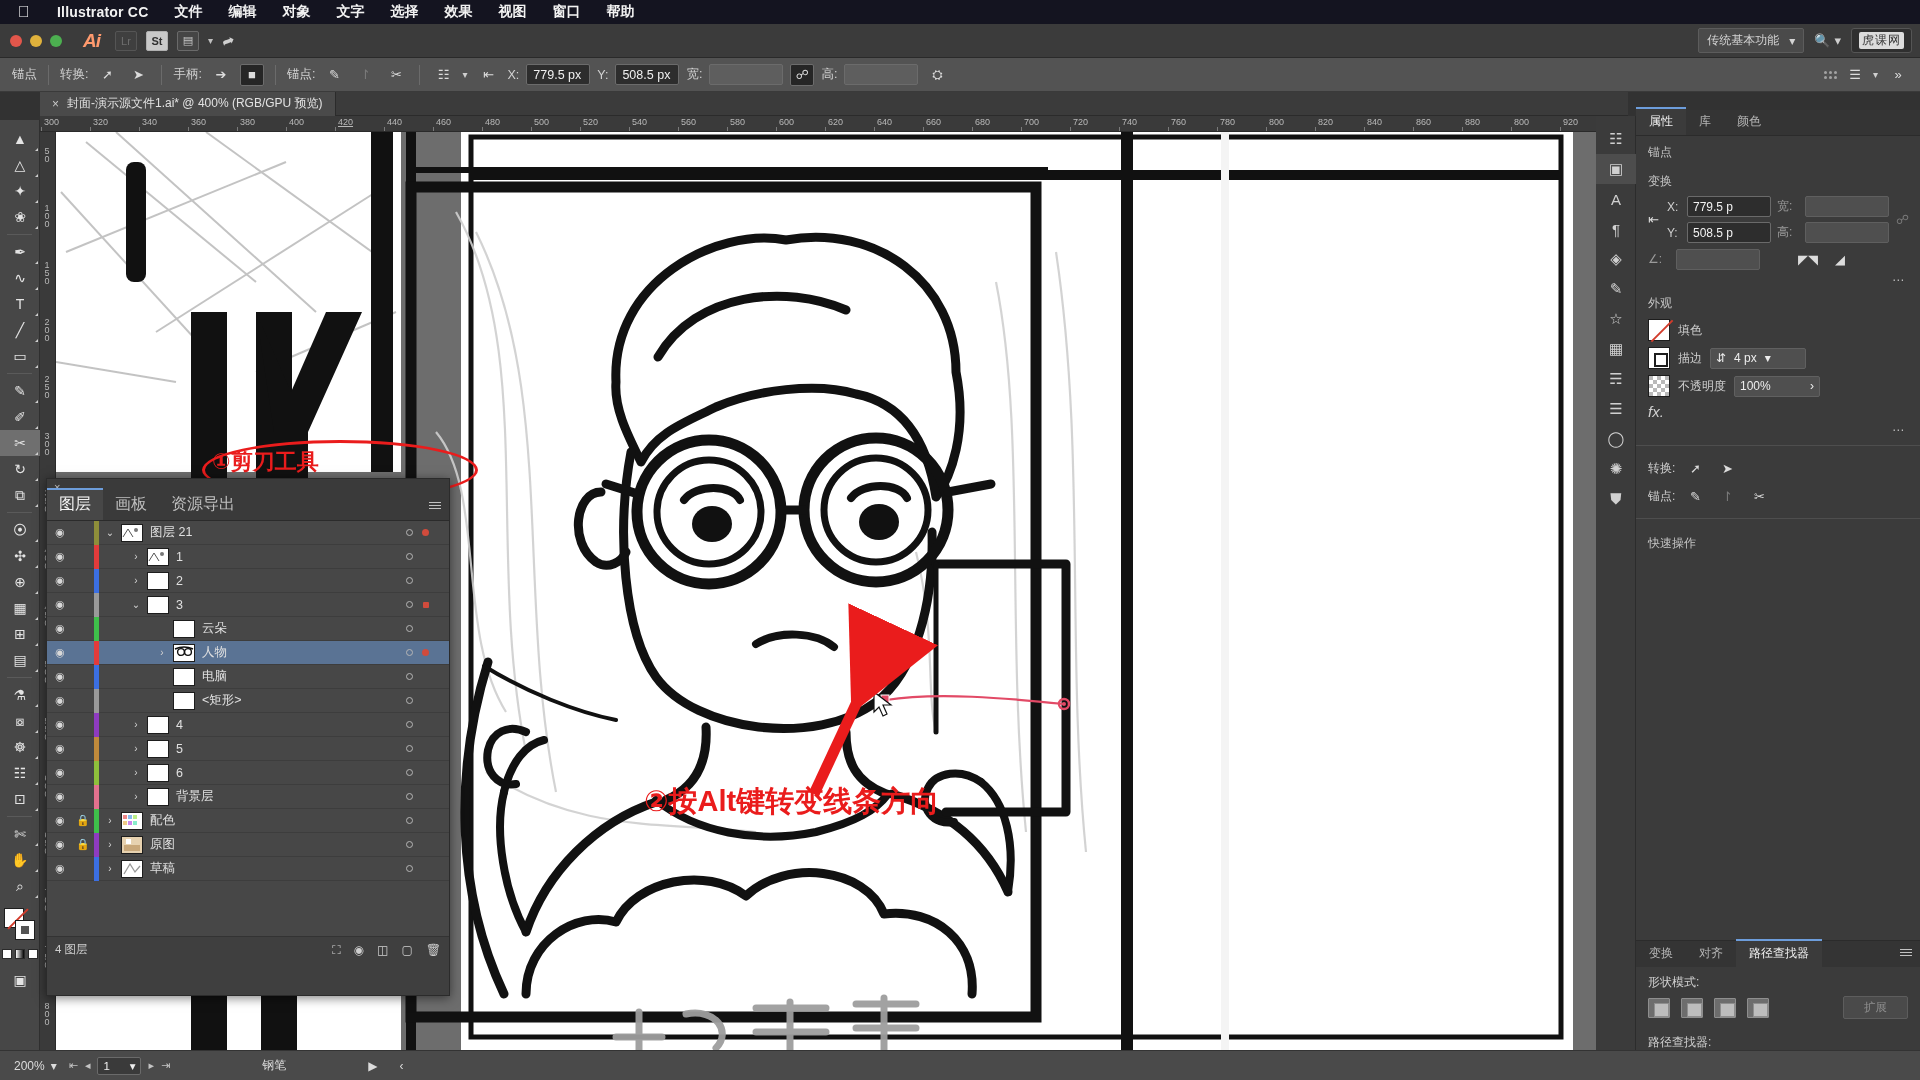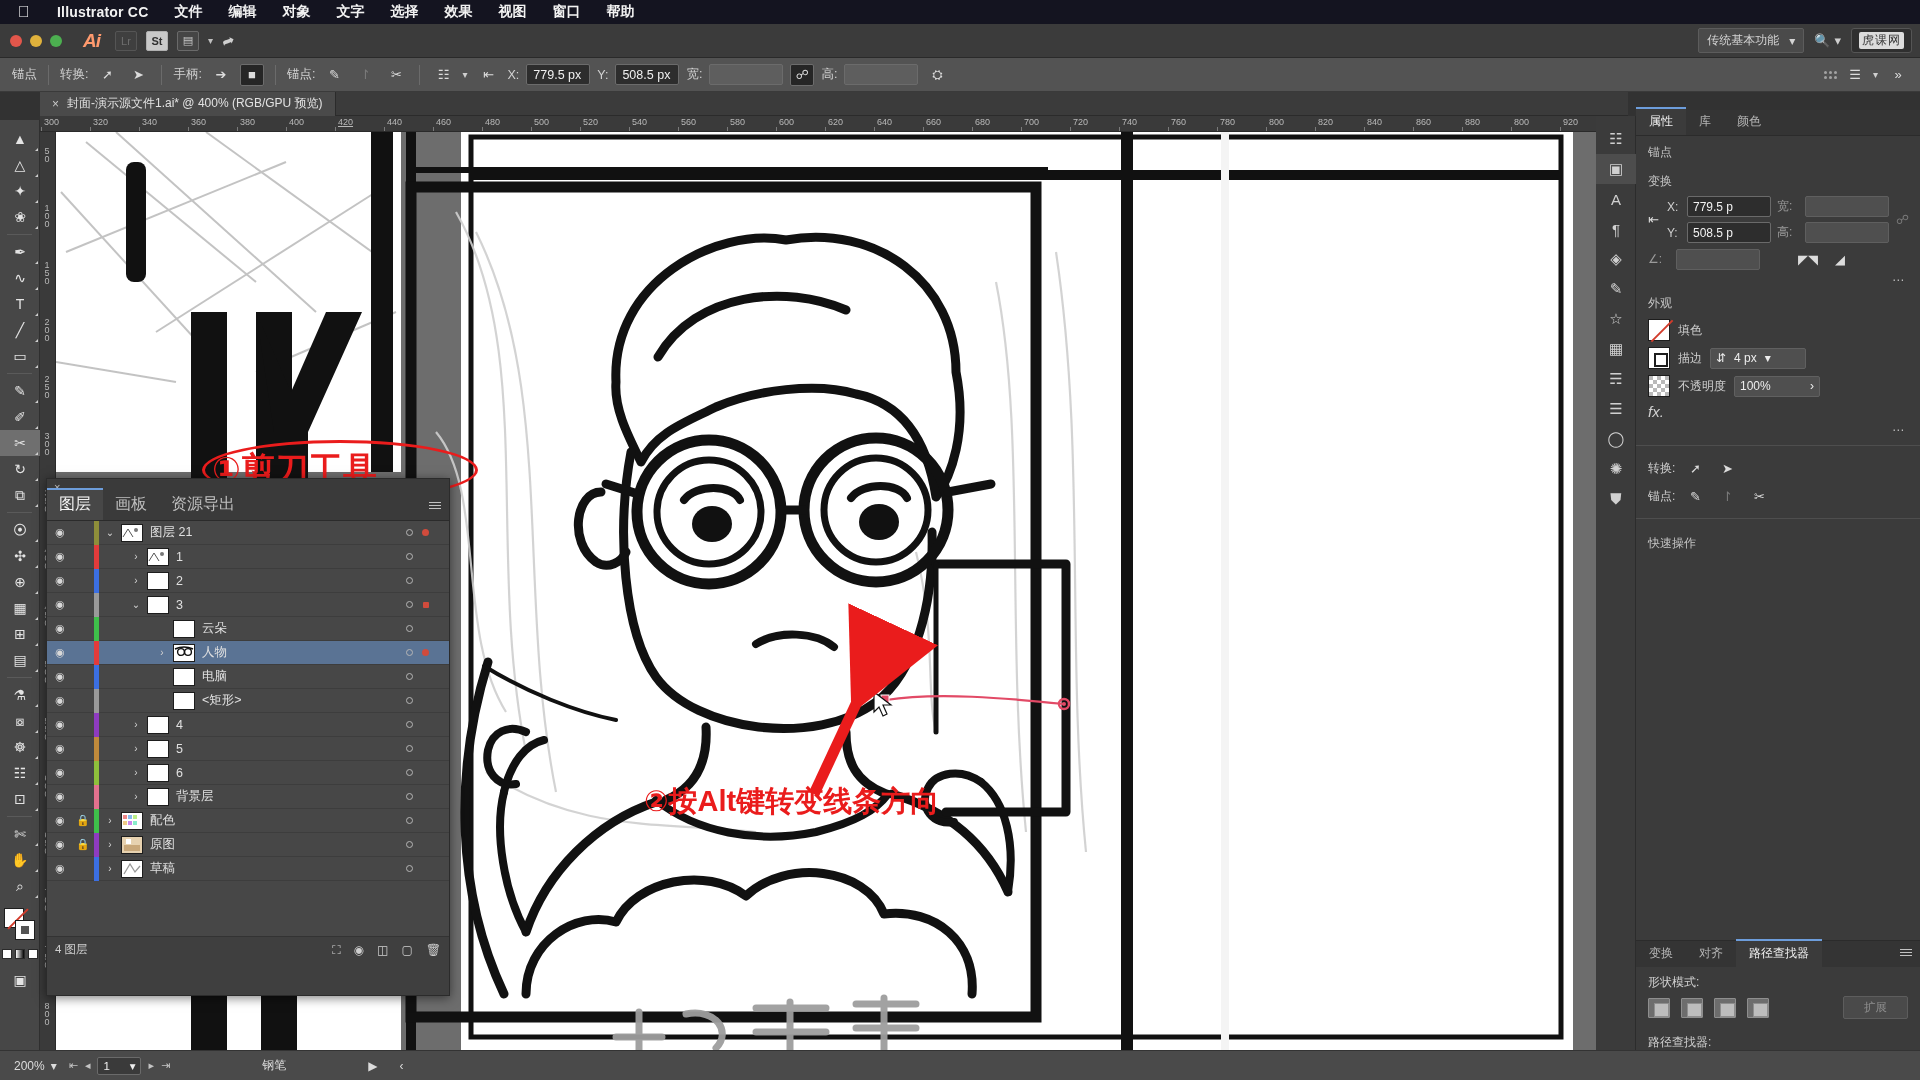--- a/index.html
+++ b/index.html
@@ -198,21 +198,21 @@
     border-top:1px solid #333;display:flex;align-items:center;gap:12px;padding-left:14px;
     color:#dcdcdc;font-size:12px;
   }
   .zoomsel{display:flex;align-items:center;gap:6px;font-size:12px}
   .stnav{display:flex;align-items:center;gap:7px;color:#c4c4c4;font-size:11px}
   .pagebox{background:#3a3a3a;border:1px solid #6a6a6a;border-radius:2px;color:#eee;
     font-size:11.5px;padding:1px 5px;min-width:44px;display:flex;align-items:center;justify-content:space-between}
 
   
   .anno{position:absolute;color:#ea1c1c;font-weight:bold;white-space:nowrap;}
-  .anno1{left:150px;top:325px;font-size:34px;}
+  .anno1{left:150px;top:325px;font-size:22px;}
   .anno2{left:783px;top:785px;font-size:29px;}
   .ell{position:absolute;left:142px;top:318px;width:268px;height:56px;border:3px solid #ea1c1c;border-radius:50%}
   svg.arrow{position:absolute;overflow:visible}
 </style>
 </head>
 <body>
 
 <div id="app">
 
 <div class="macbar">

